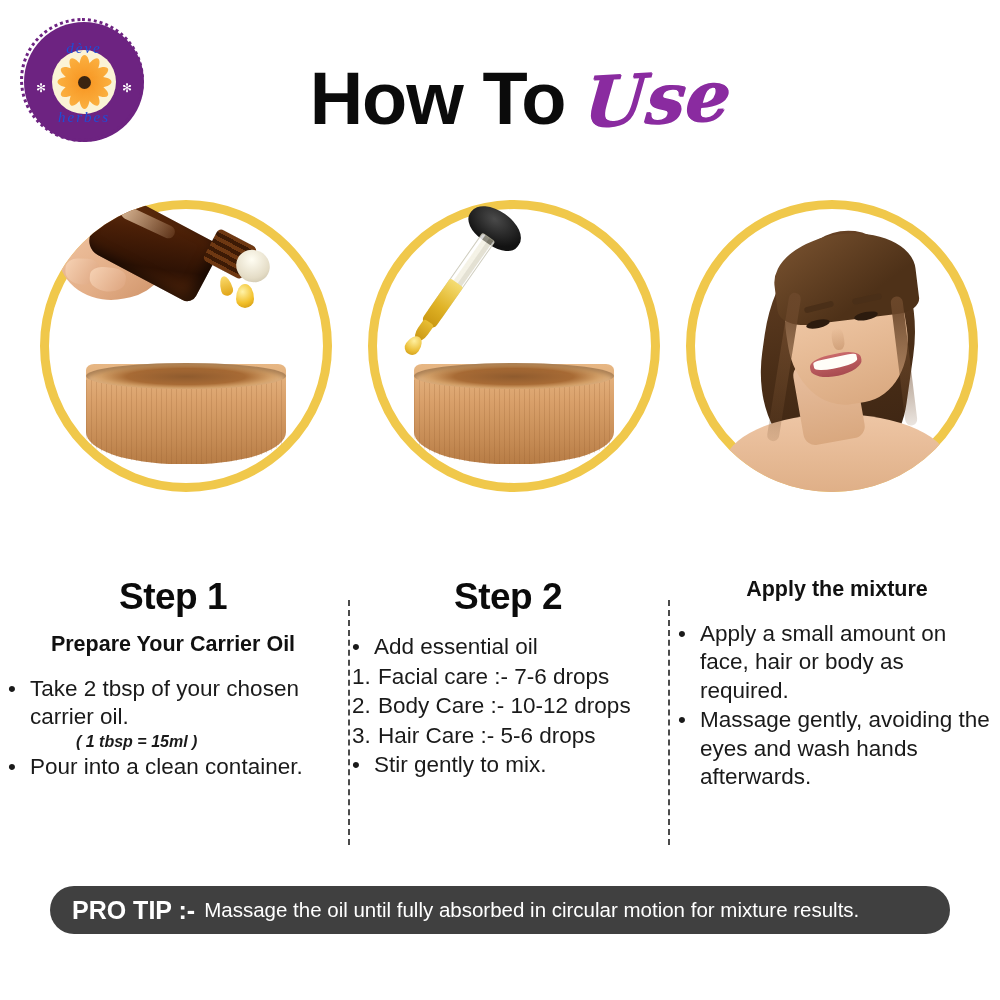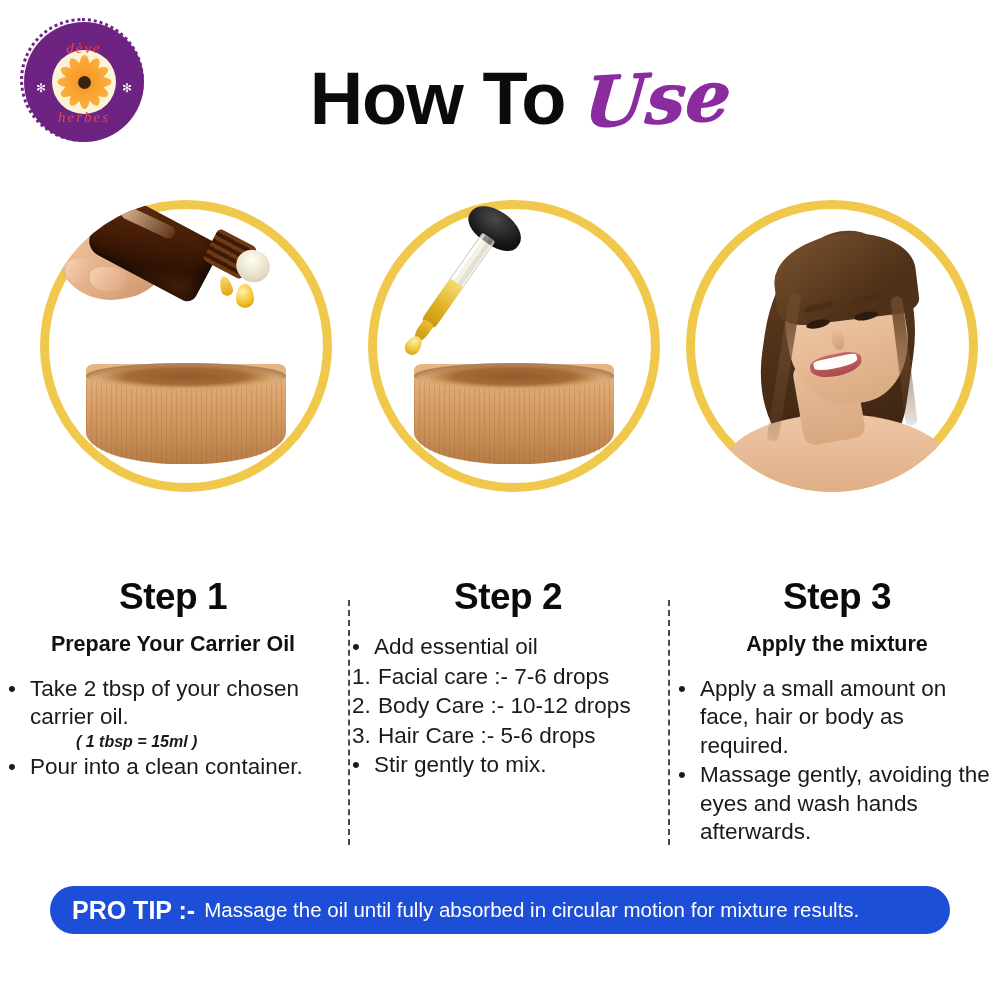--- a/index.html
+++ b/index.html
@@ -43,21 +43,21 @@
     border-radius:50% 50% 45% 45%;
     transform-origin:50% 100%;
   }
   .logo-core{
     position:absolute;left:50%;top:50%;width:13px;height:13px;
     margin:-6.5px 0 0 -6.5px;border-radius:50%;
     background:#3A2410;
   }
   .logo-txt{
     position:absolute;left:0;width:132px;text-align:center;
-    color:#ef4444;font-family:"Liberation Serif", serif;
+    color:#1d4ed8;font-family:"Liberation Serif", serif;
     font-style:italic;letter-spacing:2px;
   }
   .logo-top{top:24px;font-size:15px;}
   .logo-bot{top:93px;font-size:15px;}
   .logo-star{
     position:absolute;top:66px;color:#fff;font-size:12px;line-height:1;
   }
   .logo-star.l{left:18px;}
   .logo-star.r{right:18px;}
 
@@ -314,21 +314,21 @@
   .divider{
     position:absolute;top:600px;width:0;height:245px;
     border-left:2px dashed #4A4A4A;
   }
   .d1{left:348px;}
   .d2{left:668px;}
 
   
   .protip{
     position:absolute;left:50px;top:886px;width:900px;height:48px;
-    background:#1d4ed8;
+    background:#404040;
     border-radius:24px;
     display:flex;align-items:center;
     padding:0 22px;
     box-sizing:border-box;
   }
   .protip-label{
     color:#ffffff;font-weight:bold;font-size:25px;letter-spacing:0px;
     white-space:nowrap;
   }
   .protip-text{
@@ -472,21 +472,20 @@
         <span class="tx">Hair Care :- 5-6 drops</span>
       </li>
       <li class="pt">
         <span class="mk">•</span>
         <span class="tx">Stir gently to mix.</span>
       </li>
     </ul>
   </div>
 
   <div class="col col3">
-    <div class="step-title">Step 3</div>
     <div class="step-sub">Apply the mixture</div>
     <ul class="points">
       <li class="pt">
         <span class="mk">•</span>
         <span class="tx">Apply a small amount on face, hair or body as required.</span>
       </li>
       <li class="pt">
         <span class="mk">•</span>
         <span class="tx">Massage gently, avoiding the eyes and wash hands afterwards.</span>
       </li>

